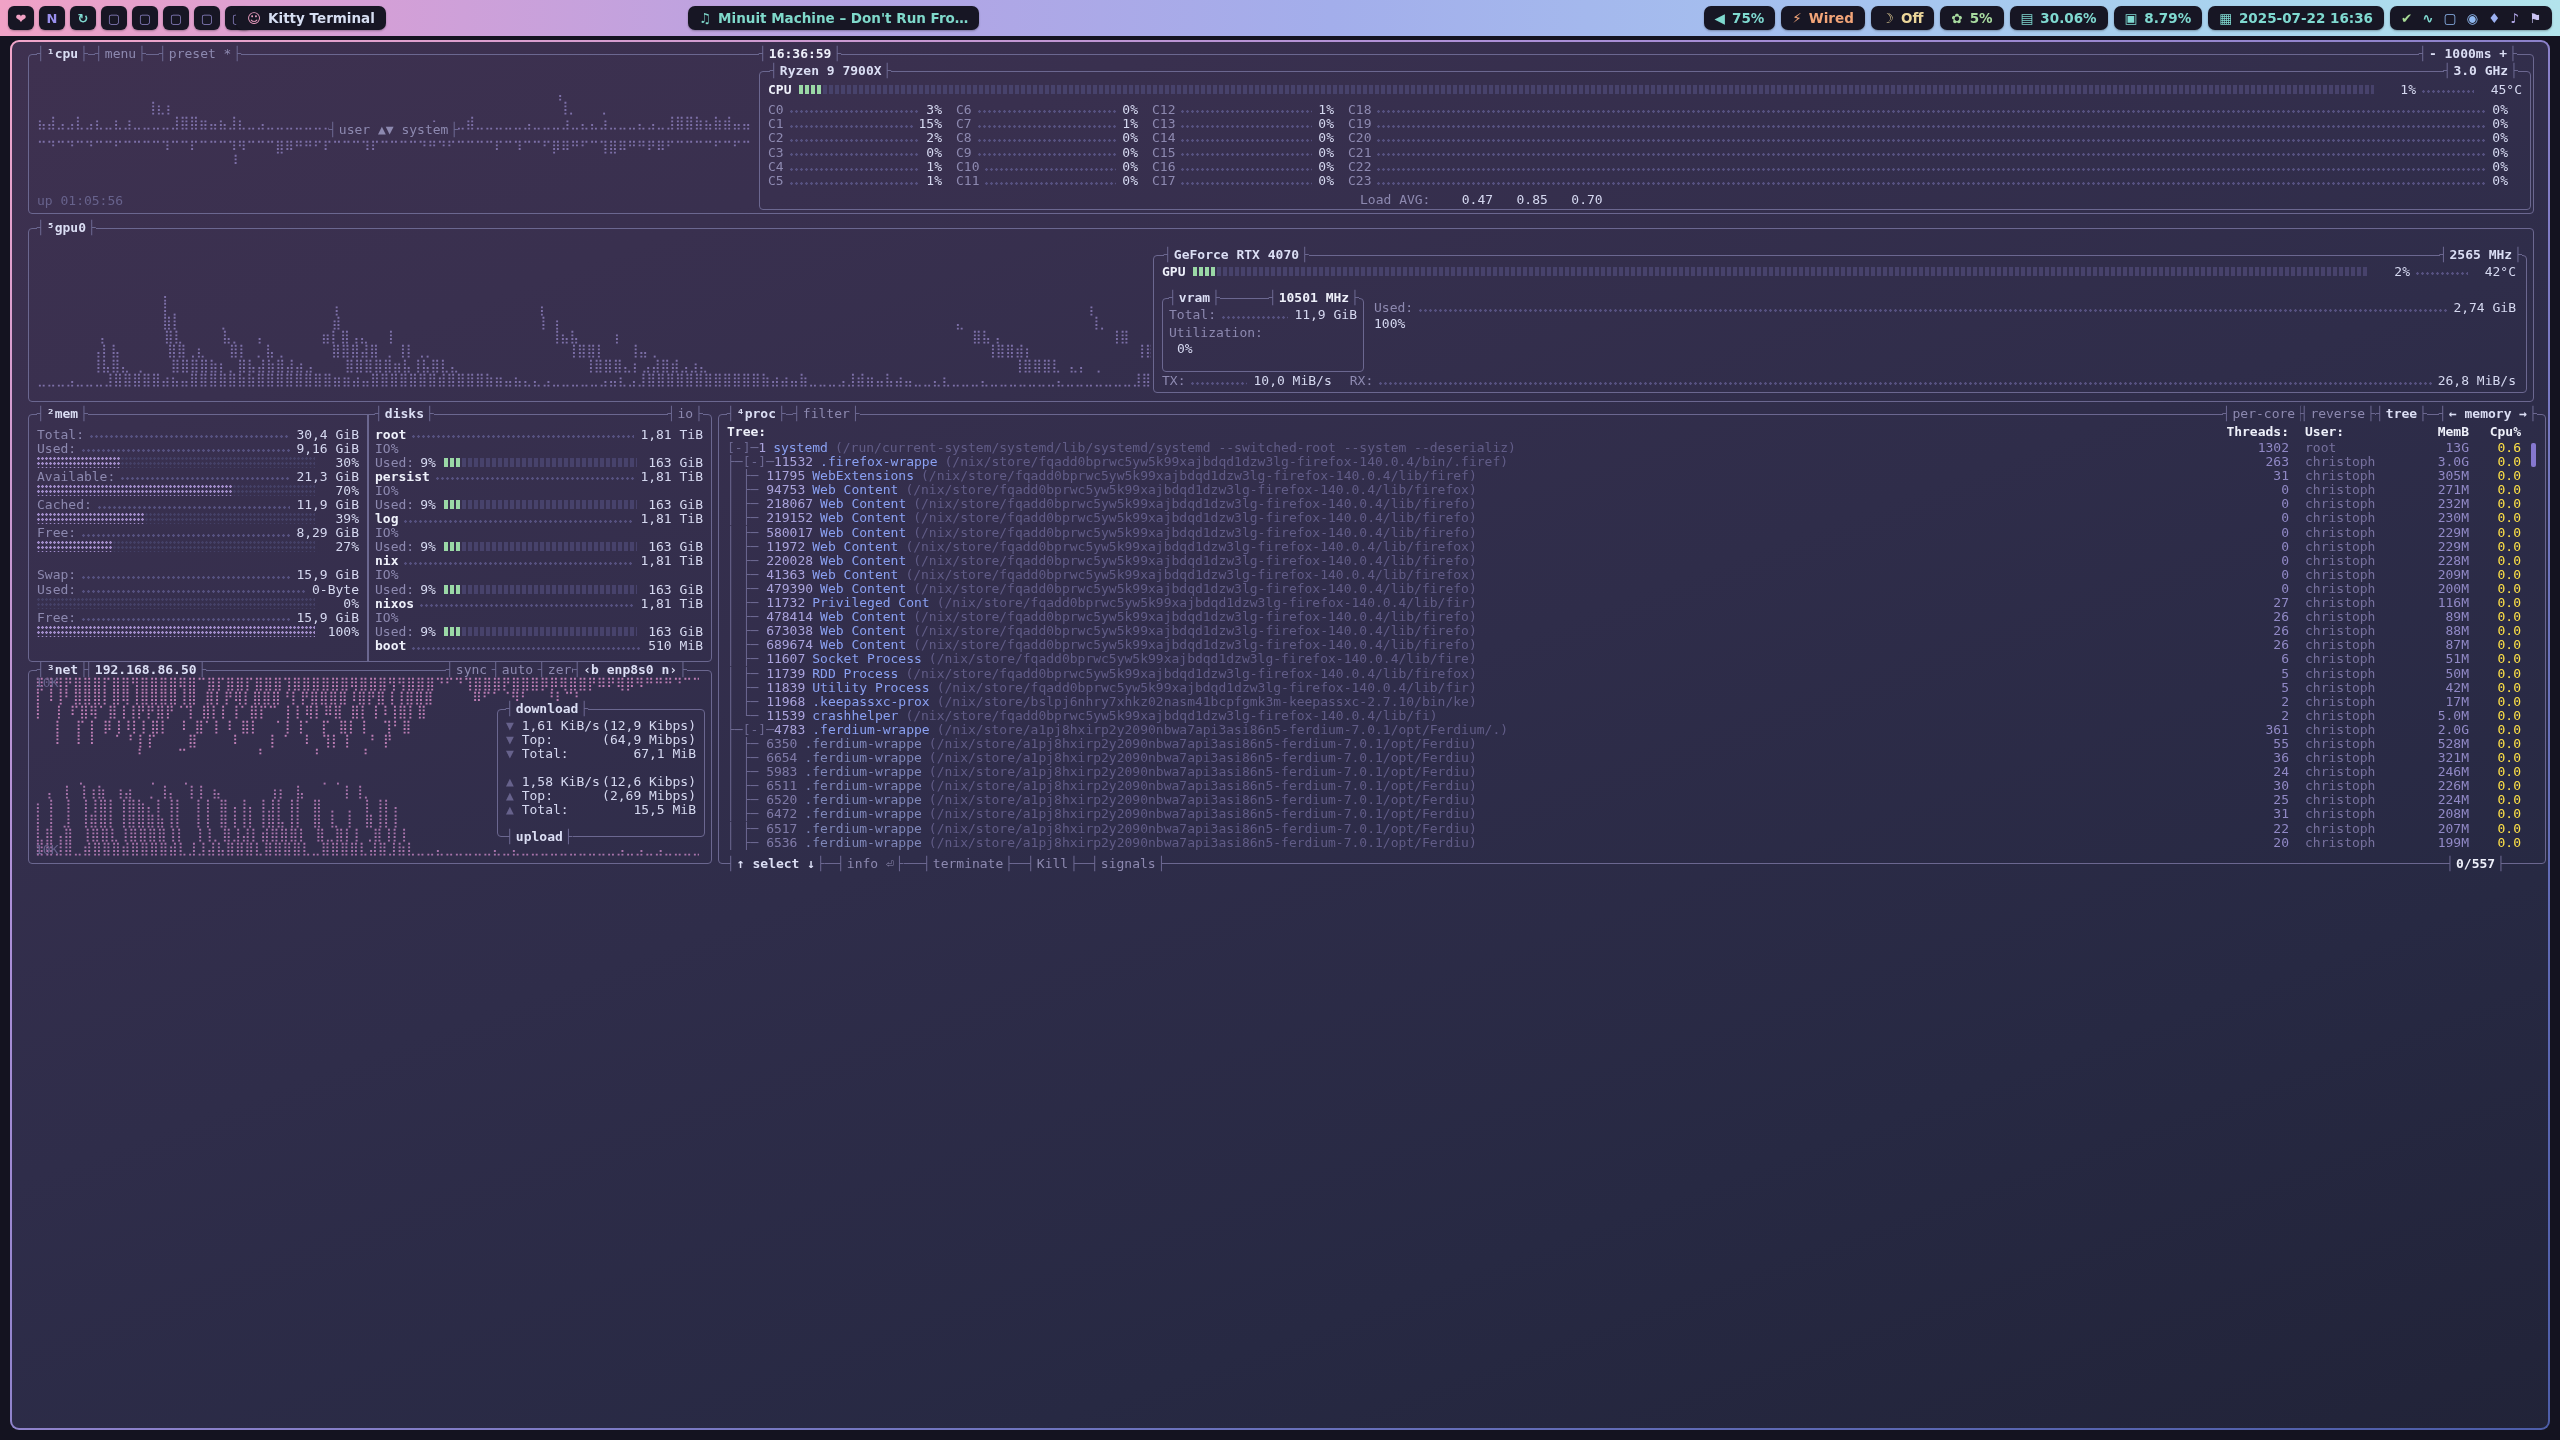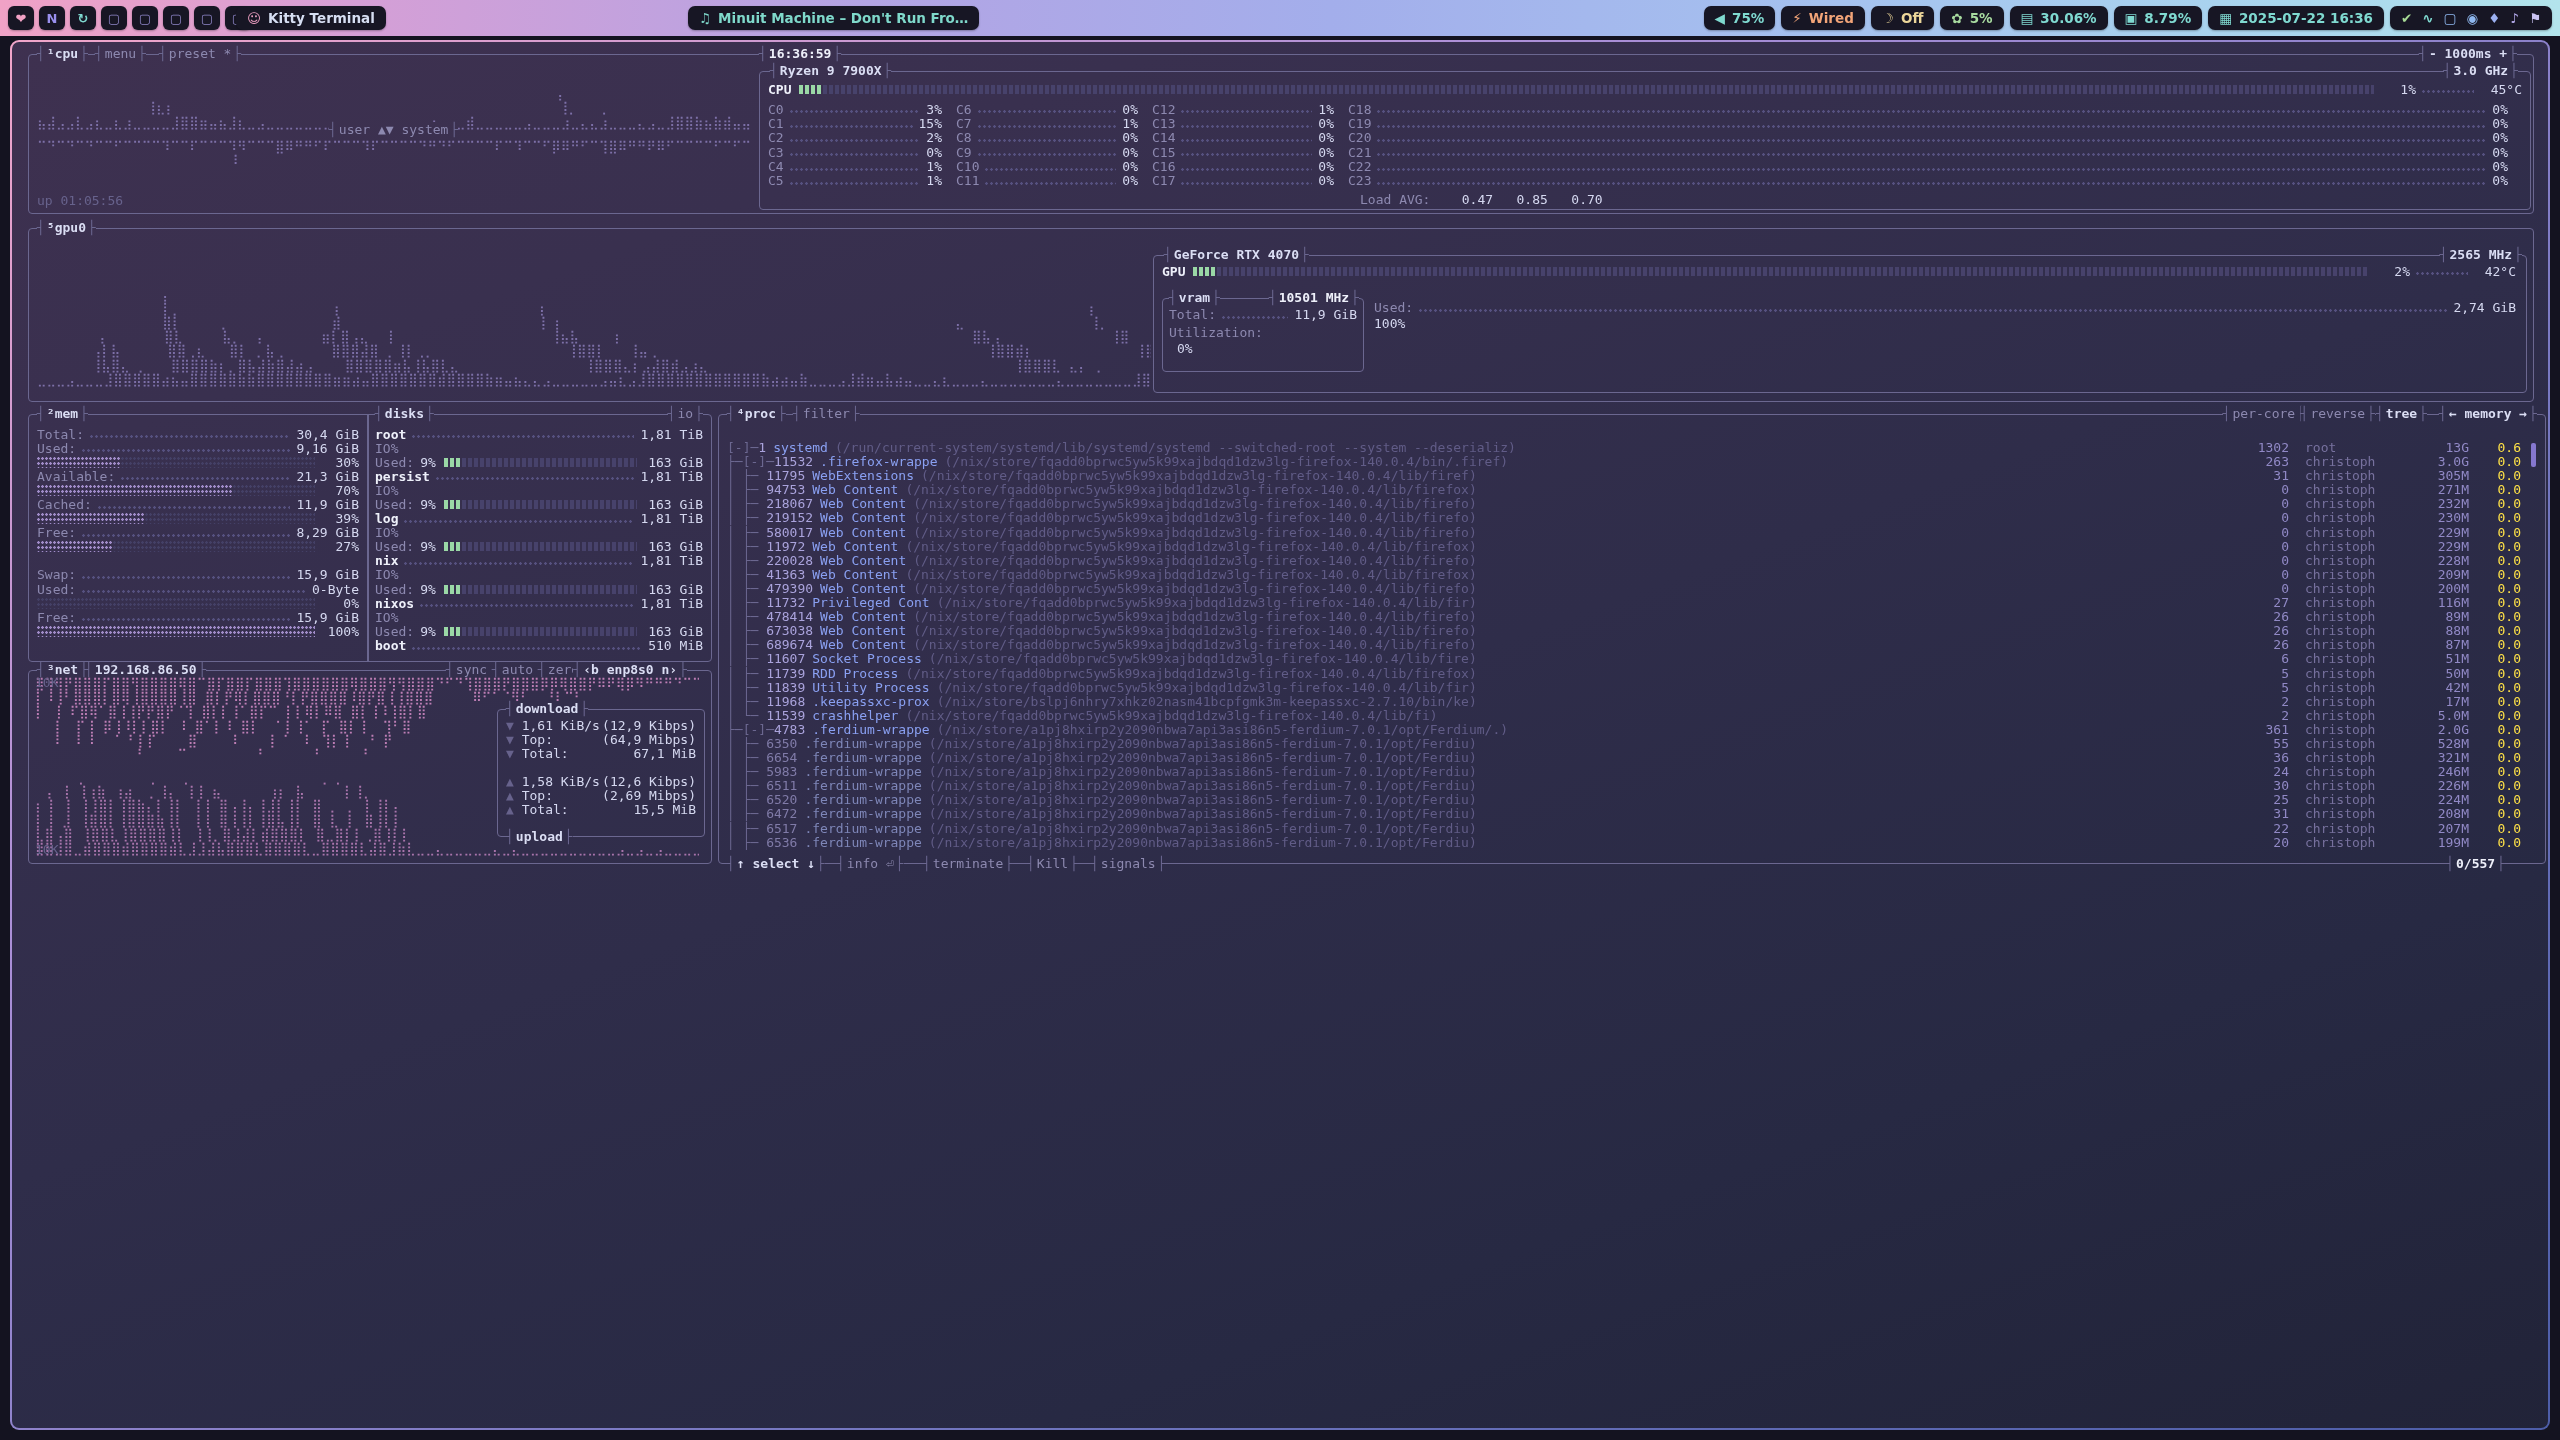--- a/index.html
+++ b/index.html
@@ -408,20 +408,29 @@
       </div>
       <div class="muted abs" style="left:6px;top:26px">Utilization:</div>
       <div class="val abs" style="left:14px;top:42px">0%</div>
     </div>
 
     <div class="trow abs" style="left:220px;right:10px;top:44px">
       <span class="muted">Used:</span><span class="lead"></span><span class="val">2,74 GiB</span>
     </div>
     <div class="val abs" style="left:220px;top:60px">100%</div>
 
+    <div class="trow abs" style="left:8px;right:10px;top:117px">
+      <span class="muted">TX:</span>
+      <span class="lead leadfix" style="flex-basis:56px"></span>
+      <span class="val">10,0 MiB/s</span>
+      <span style="flex:0 0 18px"></span>
+      <span class="muted">RX:</span>
+      <span class="lead"></span>
+      <span class="val">26,8 MiB/s</span>
+    </div>
   </div>
 </div>
 
 <div class="panel" style="left:28px;top:414px;width:682px;height:246px">
   <div class="blabel gbg" style="left:8px"><span class="tl">²mem</span></div>
   <div class="vline" style="left:338px"></div>
   <div class="blabel gbg" style="left:346px"><span class="tl">disks</span></div>
   <div class="blabel gbg" style="right:8px"><span class="tmut">io</span></div>
 
   <div class="abs" style="left:8px;top:12px;width:322px">
@@ -667,20 +676,27 @@
 </div>
 
 <div class="panel" style="left:718px;top:414px;width:1826px;height:448px">
   <div class="blabel gbg" style="left:8px"><span class="tl">⁴proc</span></div>
   <div class="blabel gbg" style="left:74px"><span class="tmut">filter</span></div>
   <div class="blabel gbg" style="right:240px"><span class="tmut">per-core</span></div>
   <div class="blabel gbg" style="right:170px"><span class="tmut">reverse</span></div>
   <div class="blabel gbg" style="right:118px"><span class="tl">tree</span></div>
   <div class="blabel gbg" style="right:8px"><span class="tl">← memory →</span></div>
 
+  <div class="prow phead abs" style="left:8px;right:20px;top:10px">
+    <span class="pleft"><span class="hc">Tree:</span></span>
+    <span class="pthreads hc">Threads:</span>
+    <span class="puser hc">User:</span>
+    <span class="pmem hc">MemB</span>
+    <span class="pcpu hc">Cpu%</span>
+  </div>
 
   <div class="abs" style="left:8px;right:20px;top:26px">
 
       <div class="prow">
         <span class="pleft"><span class="ptree">[-]─</span><span class="ppid">1</span><span class="pname">systemd</span><span class="pcmd">(/run/current-system/systemd/lib/systemd/systemd --switched-root --system --deserializ)</span></span>
         <span class="pthreads">1302</span>
         <span class="puser">root</span>
         <span class="pmem">13G</span>
         <span class="pcpu">0.6</span>
       </div>

